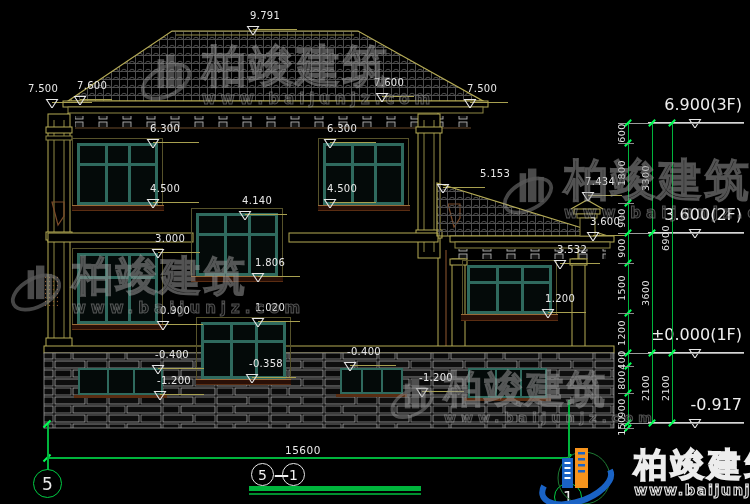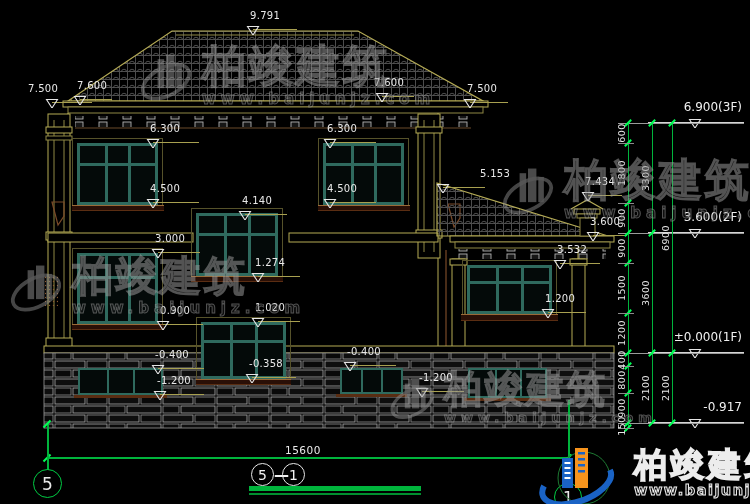--- a/index.html
+++ b/index.html
@@ -16,21 +16,21 @@
   .sill{position:absolute;background:#2a0f06;border-top:1px solid #9a6a38;border-bottom:1px solid #5a2d12;}
   .bsill{position:absolute;background:#5a2d12;}
   
   .lvl{position:absolute;}
   .lvl-line{position:absolute;left:0;top:-1px;border-top:1px solid #a8a050;}
   .lvl-tri{position:absolute;left:-7px;top:-10px;}
   .lvl-text{position:absolute;bottom:9px;white-space:nowrap;color:#e9e9e9;font-size:10px;letter-spacing:.3px;}
   .flvl{position:absolute;left:648px;width:96px;}
   .flvl-line{position:absolute;left:0;right:0;top:-1px;border-top:1px solid #d5d5d5;}
   .flvl-tri{position:absolute;left:40px;top:-10px;}
-  .flvl-text{position:absolute;right:2px;bottom:9px;white-space:nowrap;color:#efefef;font-size:12px;}
+  .flvl-text{position:absolute;right:2px;bottom:9px;white-space:nowrap;color:#efefef;font-size:16px;}
   .chain-v{position:absolute;width:1px;background:#00b43c;}
   .tick{position:absolute;width:9px;height:2px;background:#00ff55;transform:translate(-50%,-50%) rotate(-45deg);}
   .chain-t{position:absolute;color:#e6e6e6;font-size:9.5px;white-space:nowrap;transform:translate(-50%,-50%) rotate(-90deg);letter-spacing:.5px;}
   .mline{position:absolute;height:1px;background:#9a9a9a;}
   
   .wm{position:absolute;display:flex;align-items:center;gap:8px;opacity:.58;pointer-events:none;}
   .wm-col{display:flex;flex-direction:column;align-items:flex-start;}
   .wm-name{font-size:44px;font-weight:bold;letter-spacing:3px;line-height:1;
            color:rgba(35,35,35,.65);-webkit-text-stroke:1.3px rgba(165,165,165,.85);}
   .wm-url{font-size:15px;font-weight:bold;letter-spacing:5px;margin-top:2px;
@@ -304,21 +304,21 @@
         <div class="lvl-tri"><svg width="14" height="9" viewBox="0 0 14 9">
             <polygon points="7,9 1.5,.5 12.5,.5" fill="none" stroke="#e6e6e6" stroke-width="1.1"></polygon>
           </svg></div>
         <div class="lvl-text" style="left: -3px;">3.532</div>
       </div>
       <div class="lvl" style="left: 258px; top: 277px;">
         <div class="lvl-line" style="width: 42px;"></div>
         <div class="lvl-tri"><svg width="14" height="9" viewBox="0 0 14 9">
             <polygon points="7,9 1.5,.5 12.5,.5" fill="none" stroke="#e6e6e6" stroke-width="1.1"></polygon>
           </svg></div>
-        <div class="lvl-text" style="left: -3px;">1.274</div>
+        <div class="lvl-text" style="left: -3px;">1.806</div>
       </div>
       <div class="lvl" style="left: 258px; top: 322px;">
         <div class="lvl-line" style="width: 42px;"></div>
         <div class="lvl-tri"><svg width="14" height="9" viewBox="0 0 14 9">
             <polygon points="7,9 1.5,.5 12.5,.5" fill="none" stroke="#e6e6e6" stroke-width="1.1"></polygon>
           </svg></div>
         <div class="lvl-text" style="left: -3px;">1.020</div>
       </div>
       <div class="lvl" style="left: 163px; top: 325px;">
         <div class="lvl-line" style="width: 40px;"></div>

